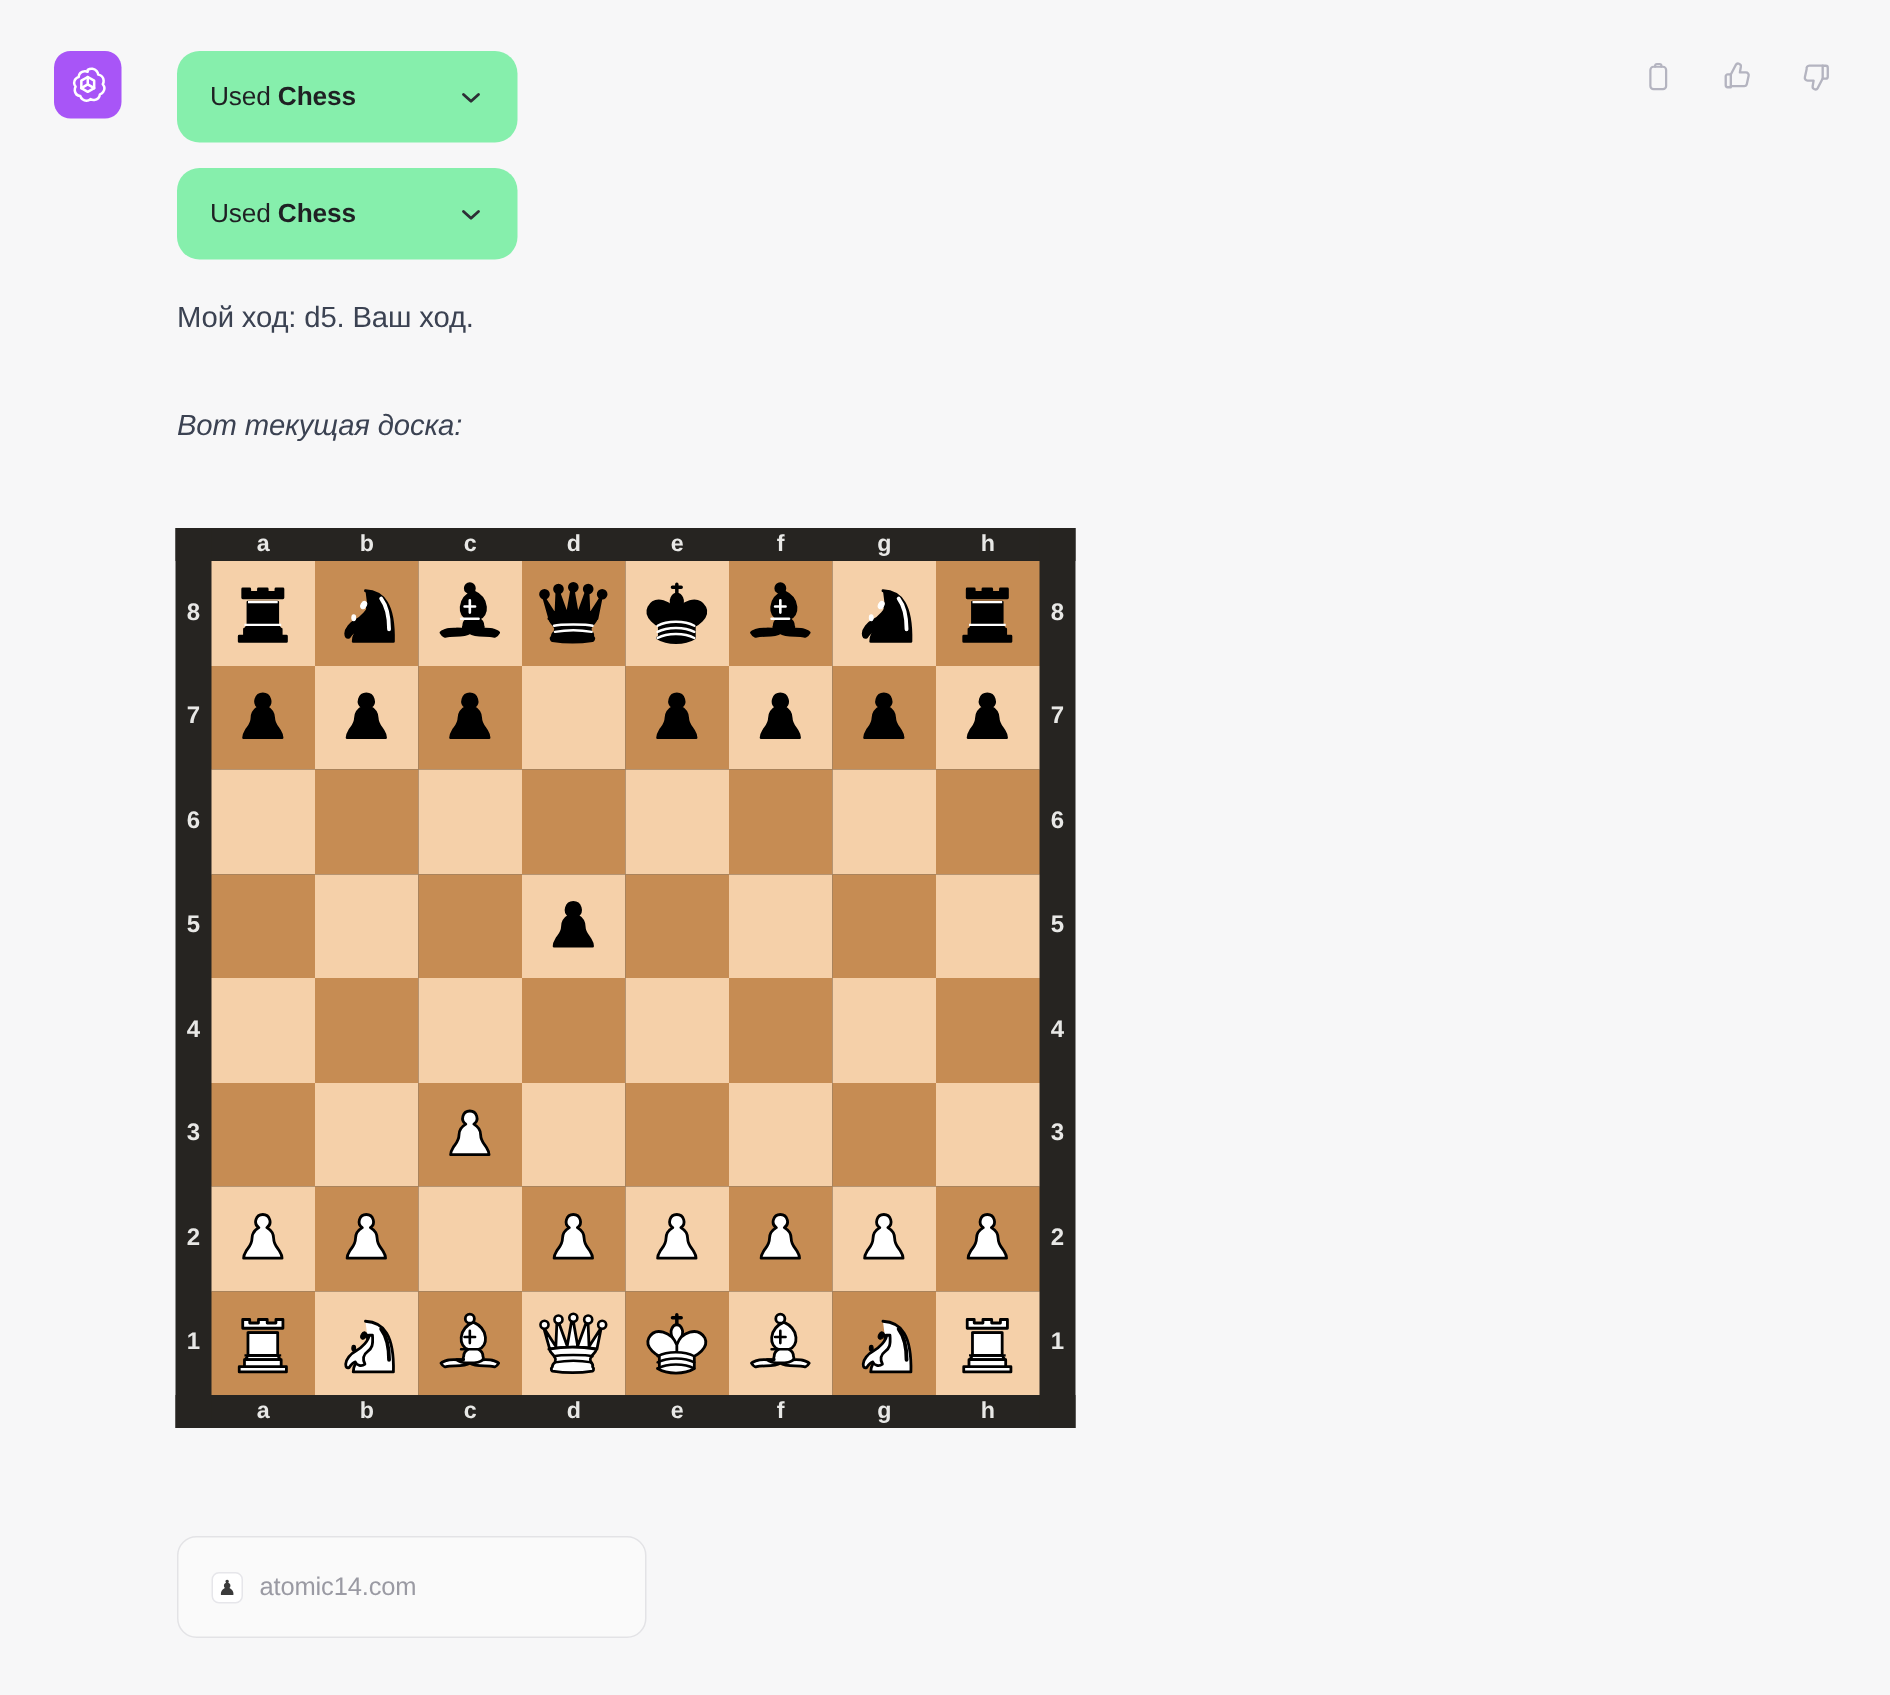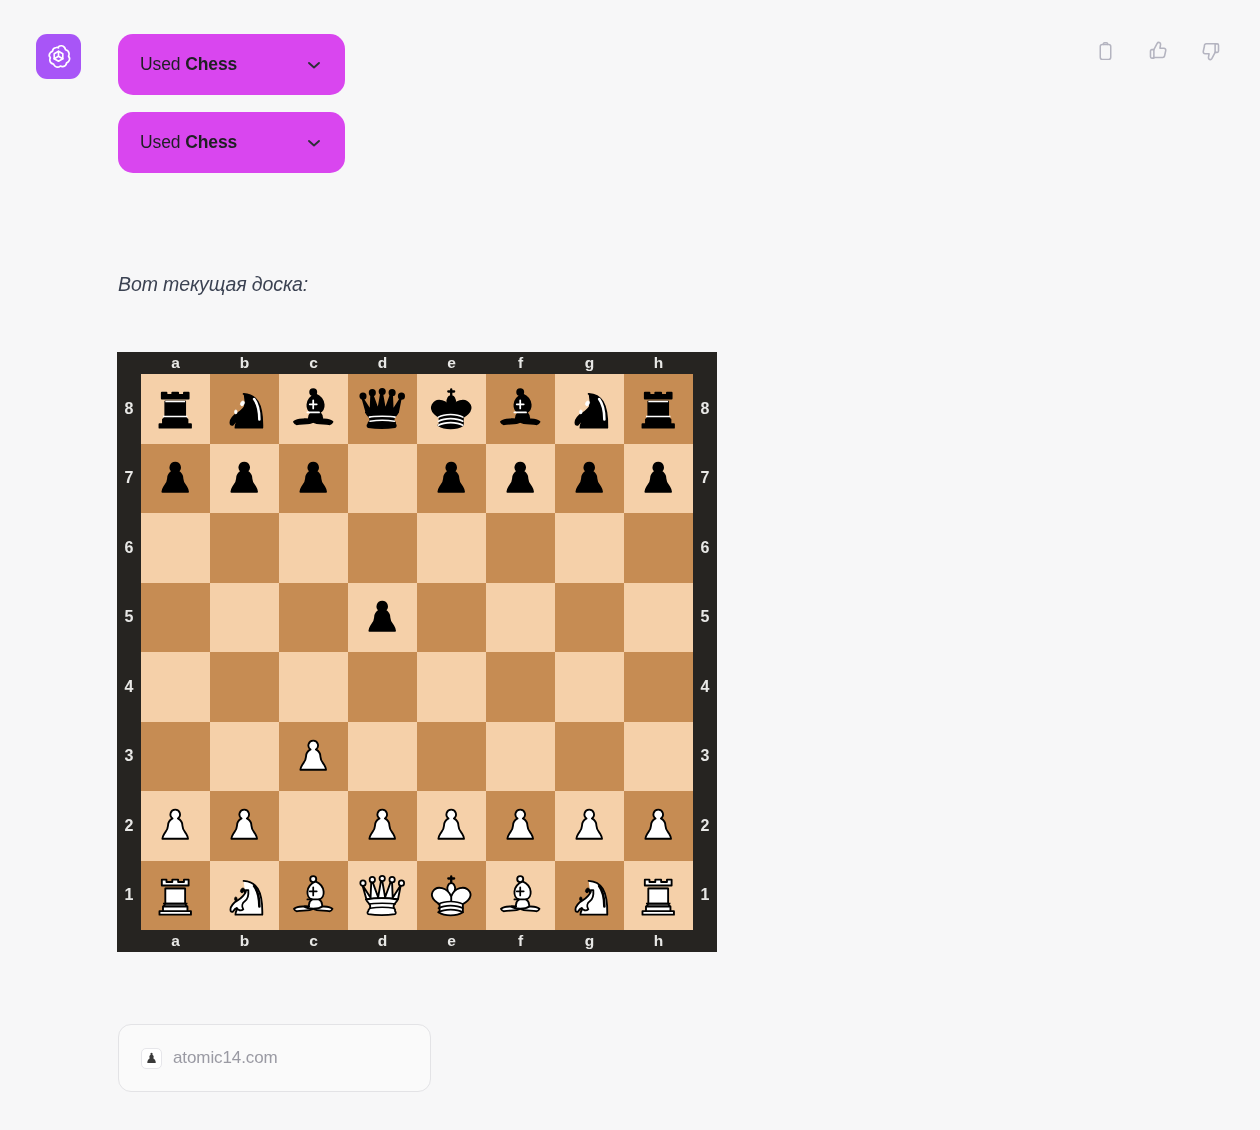--- a/index.html
+++ b/index.html
@@ -32,21 +32,21 @@
     justify-content: center;
   }
   .avatar svg { display: block; }
 
   
   .tool-chip {
     position: absolute;
     left: 118px;
     width: 227px;
     height: 61px;
-    background: #d946ef;
+    background: #86efac;
     border-radius: 15px;
     display: flex;
     align-items: center;
     padding: 0 22px;
     cursor: pointer;
   }
   #chip-1 { top: 34px; }
   #chip-2 { top: 112px; }
 
   .tool-chip-label {
@@ -222,20 +222,21 @@
 
   <div class="tool-chip" id="chip-2">
     <span class="tool-chip-label"><span>Used </span><span class="strong">Chess</span></span>
     <span class="chevron">
       <svg width="18" height="18" viewBox="0 0 18 18" fill="none" stroke="#2d2f36" stroke-width="1.9" stroke-linecap="round" stroke-linejoin="round">
         <path d="M4 7l5 4.5L14 7"></path>
       </svg>
     </span>
   </div>
 
+  <div class="para" id="para-1">Мой ход: d5. Ваш ход.</div>
   <div class="para" id="para-2">Вот текущая доска:</div>
 
   <div class="actions">
     <button class="action-btn">
       <span>
         <svg width="21" height="21" viewBox="0 0 24 24" fill="none" stroke="#b4b4c0" stroke-width="1.7" stroke-linecap="round" stroke-linejoin="round">
           <rect x="6" y="4" width="12" height="17" rx="2.4"></rect>
           <path d="M9.6 4V3.2a1.3 1.3 0 0 1 1.3-1.3h2.2a1.3 1.3 0 0 1 1.3 1.3V4"></path>
         </svg>
       </span>

